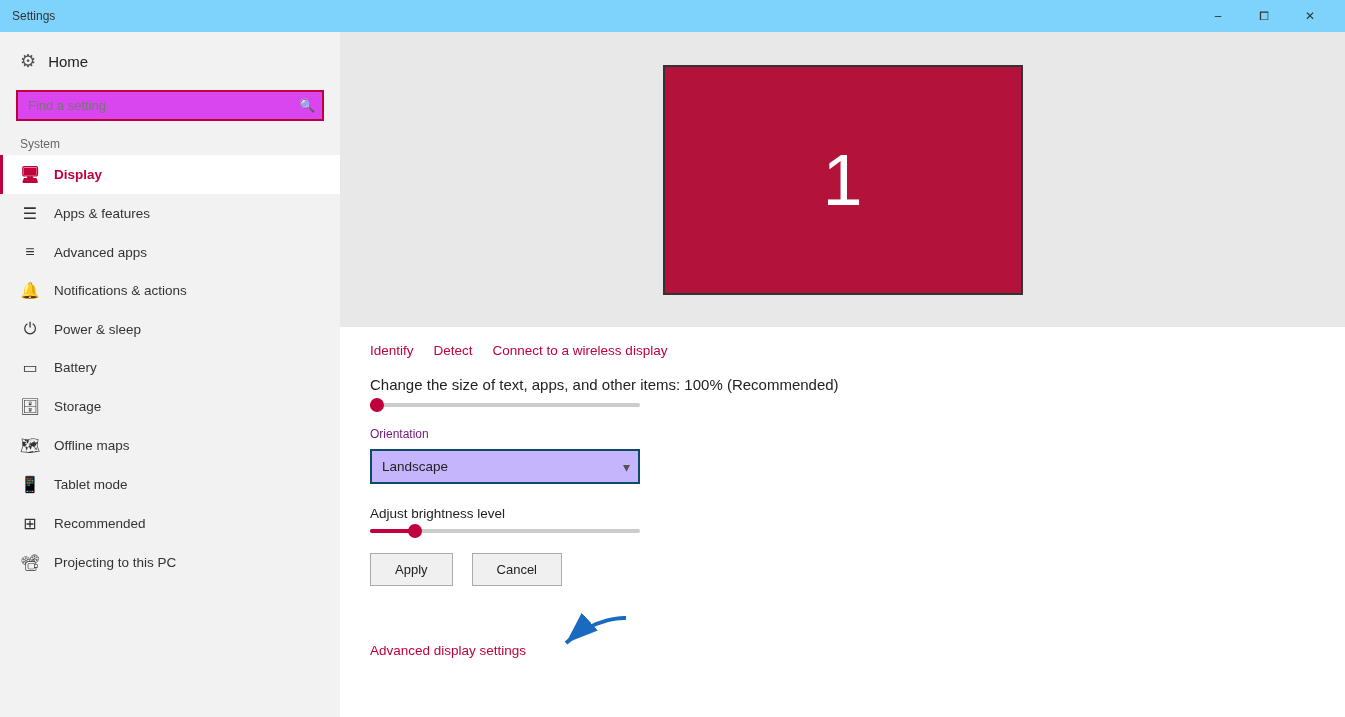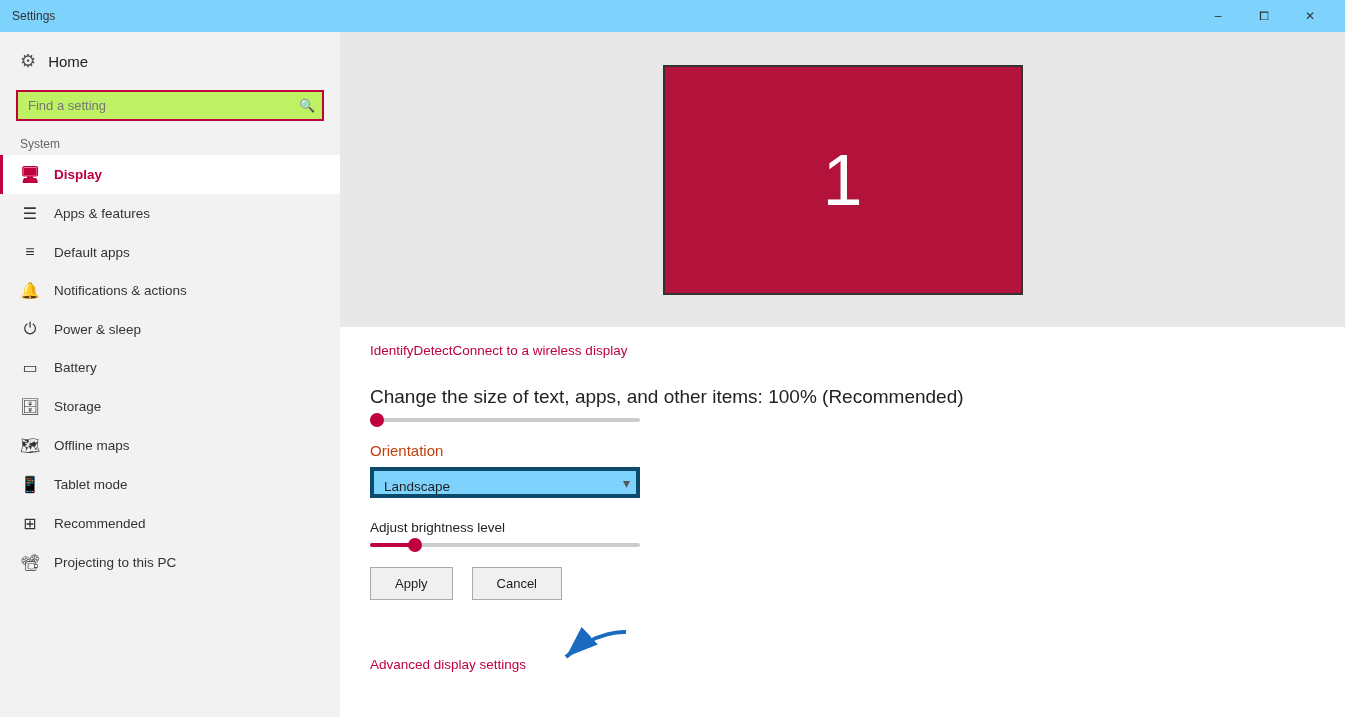--- a/index.html
+++ b/index.html
@@ -74,21 +74,21 @@
     .sidebar-home .home-icon {
       font-size: 18px;
       color: #555;
     }
     .search-box-wrapper {
       padding: 8px 16px 8px 16px;
     }
     .search-box {
       width: 100%;
       border: 2px solid #c0003c;
-      background: #bef264;
+      background: #d946ef;
       padding: 6px 30px 6px 10px;
       font-size: 13px;
       outline: none;
       color: #333;
       position: relative;
     }
     .search-wrapper {
       position: relative;
       display: flex;
       align-items: center;
@@ -179,32 +179,33 @@
 
     
     .settings-content {
       padding: 16px 30px 30px 30px;
       flex: 1;
     }
 
     
     .links-row {
       display: flex;
-      margin-bottom: 28px;
+      gap: 20px;
+      margin-bottom: 18px;
     }
     .settings-link {
       color: #c0003c;
       cursor: pointer;
       font-size: 13.5px;
       text-decoration: none;
     }
 
     
     .section-title {
-      font-size: 19px;
+      font-size: 15px;
       color: #222;
       margin-bottom: 10px;
     }
 
     
     .slider-container {
       width: 270px;
       margin-bottom: 20px;
       position: relative;
     }
@@ -227,29 +228,29 @@
       background: #c0003c;
       border-radius: 50%;
       position: absolute;
       top: -5px;
       left: 0px;
       cursor: pointer;
     }
 
     
     .orientation-label {
-      font-size: 15px;
-      color: #c2410c;
+      font-size: 12px;
+      color: #701a75;
       margin-bottom: 8px;
     }
     .orientation-select {
       width: 270px;
-      padding: 8px 30px 0 10px;
-      border: 4px solid #0c4a6e;
-      background: #7dd3fc;
+      padding: 8px 30px 8px 10px;
+      border: 2px solid #0c4a6e;
+      background: #c4b5fd;
       font-size: 13.5px;
       appearance: none;
       -webkit-appearance: none;
       cursor: pointer;
       outline: none;
       color: #222;
       position: relative;
     }
     .select-wrapper {
       position: relative;
@@ -343,21 +344,21 @@
     <div class="nav-item active">
       <span class="nav-icon">🖥</span>
       <span>Display</span>
     </div>
     <div class="nav-item">
       <span class="nav-icon">☰</span>
       <span>Apps &amp; features</span>
     </div>
     <div class="nav-item">
       <span class="nav-icon">≡</span>
-      <span>Default apps</span>
+      <span>Advanced apps</span>
     </div>
     <div class="nav-item">
       <span class="nav-icon">🔔</span>
       <span>Notifications &amp; actions</span>
     </div>
     <div class="nav-item">
       <span class="nav-icon">⏻</span>
       <span>Power &amp; sleep</span>
     </div>
     <div class="nav-item">

